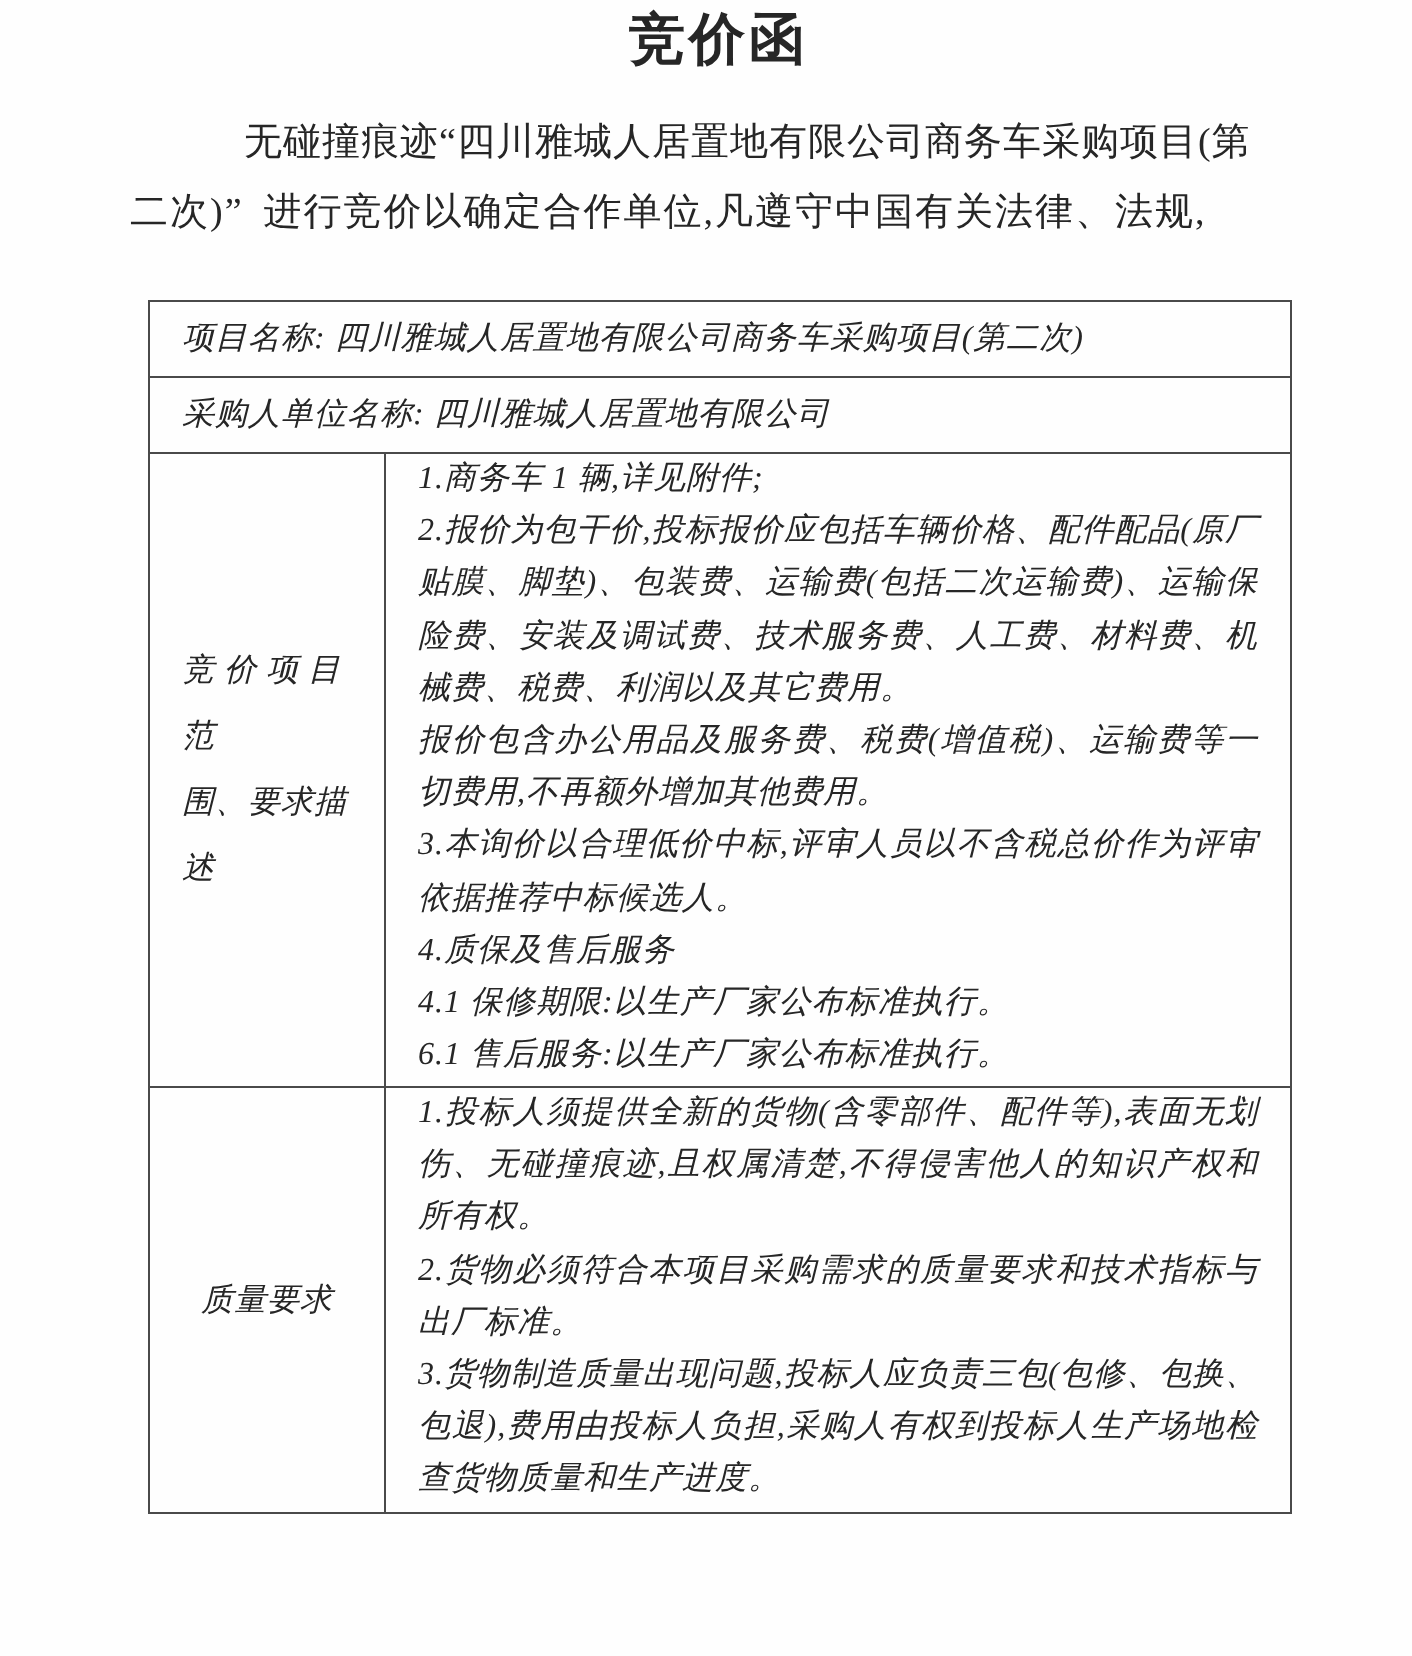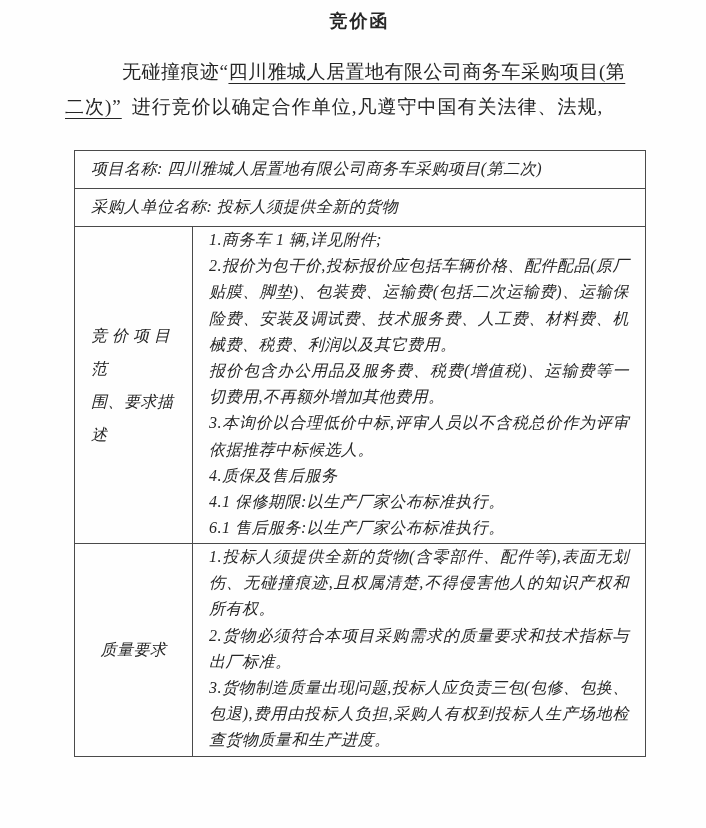--- a/index.html
+++ b/index.html
@@ -11,21 +11,21 @@
     width: 706px;
     height: 828px;
     overflow: hidden;
     font-family: "Liberation Serif", "DejaVu Serif", serif;
     color: #262626;
   }
   .doc-title {
     margin: 5px 0 0 74px;
     width: 571px;
     text-align: center;
-    font-size: 18px;
+    font-size: 28px;
     line-height: 32px;
     font-weight: bold;
     letter-spacing: 2px;
   }
   .intro {
     margin: 17px 0 0 65px;
     width: 586px;
     font-size: 19px;
   }
   .intro-line {
@@ -33,21 +33,20 @@
     white-space: nowrap;
     letter-spacing: 0.5px;
   }
   .intro-line.first {
     padding-left: 57px;
   }
   .intro-line.second {
     letter-spacing: 1px;
   }
   .underlined {
-    text-decoration: underline;
     text-underline-offset: 5px;
     text-decoration-thickness: 1px;
   }
   .gap-after {
     margin-right: 10px;
     text-align: center;
   }
   table.grid {
     margin: 26px 0 0 74px;
     width: 571px;
@@ -117,21 +116,21 @@
         <tr class="row-short">
       <td colspan="4">
         <span>项目名称:</span>
         <span>四川雅城人居置地有限公司商务车采购项目(第二次)</span>
       </td>
     </tr>
 
     <tr class="row-short">
       <td colspan="4">
         <span>采购人单位名称:</span>
-        <span>投标人须提供全新的货物</span>
+        <span>四川雅城人居置地有限公司</span>
       </td>
     </tr>
 
 
     <tr>
       <td class="big-label">
         <div class="lbl-line">竞 价 项 目 范</div>
         <div class="lbl-line">围、要求描述</div>
       </td>
       <td colspan="3" class="content-cell scope-content">

